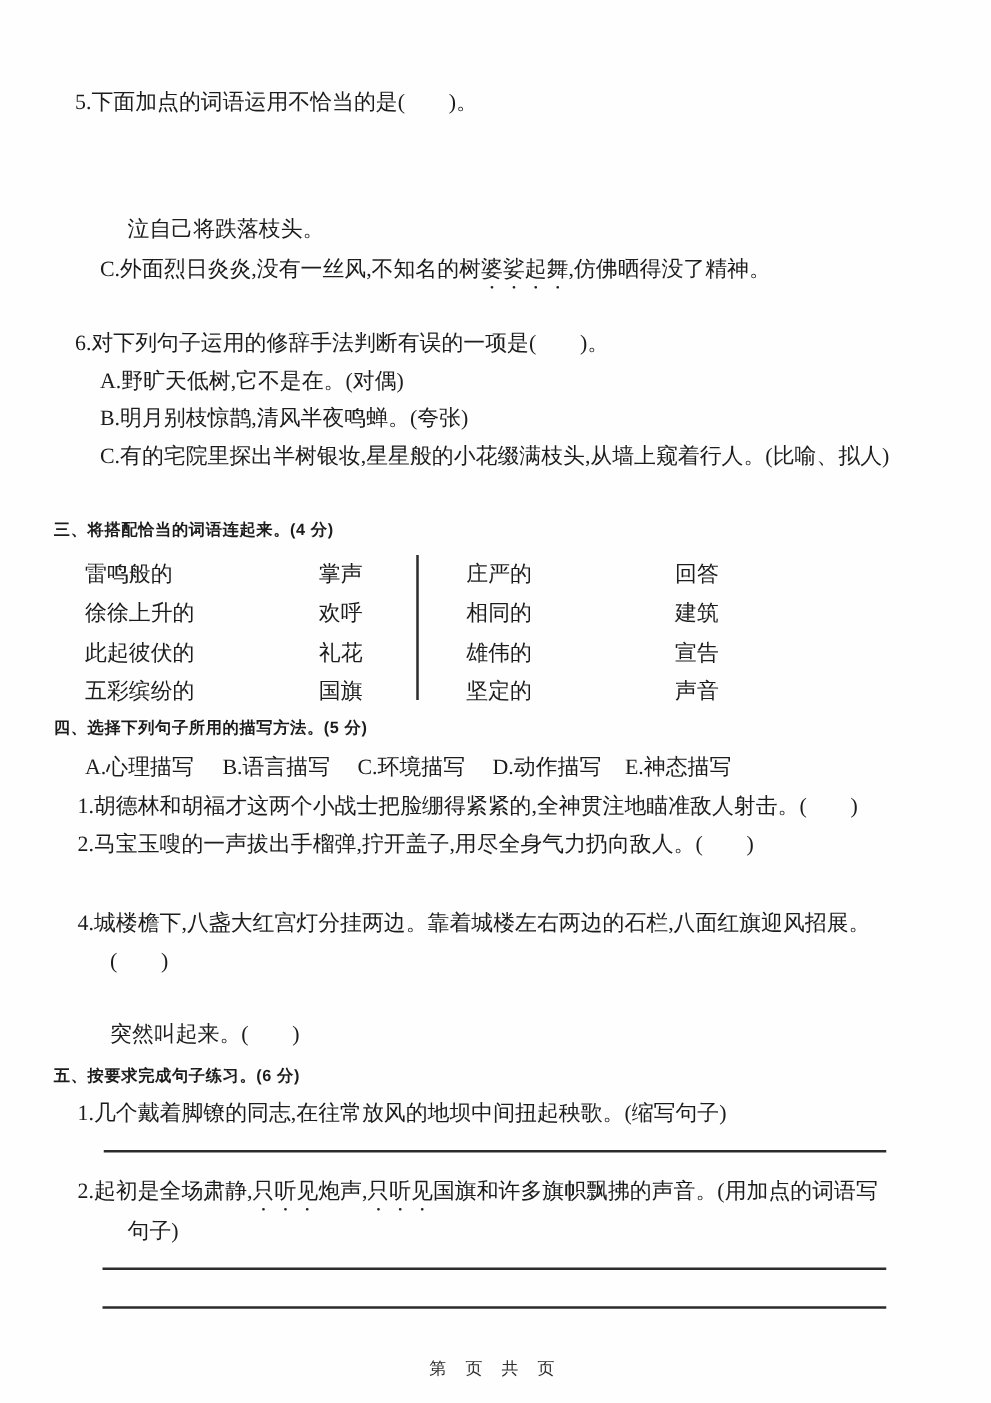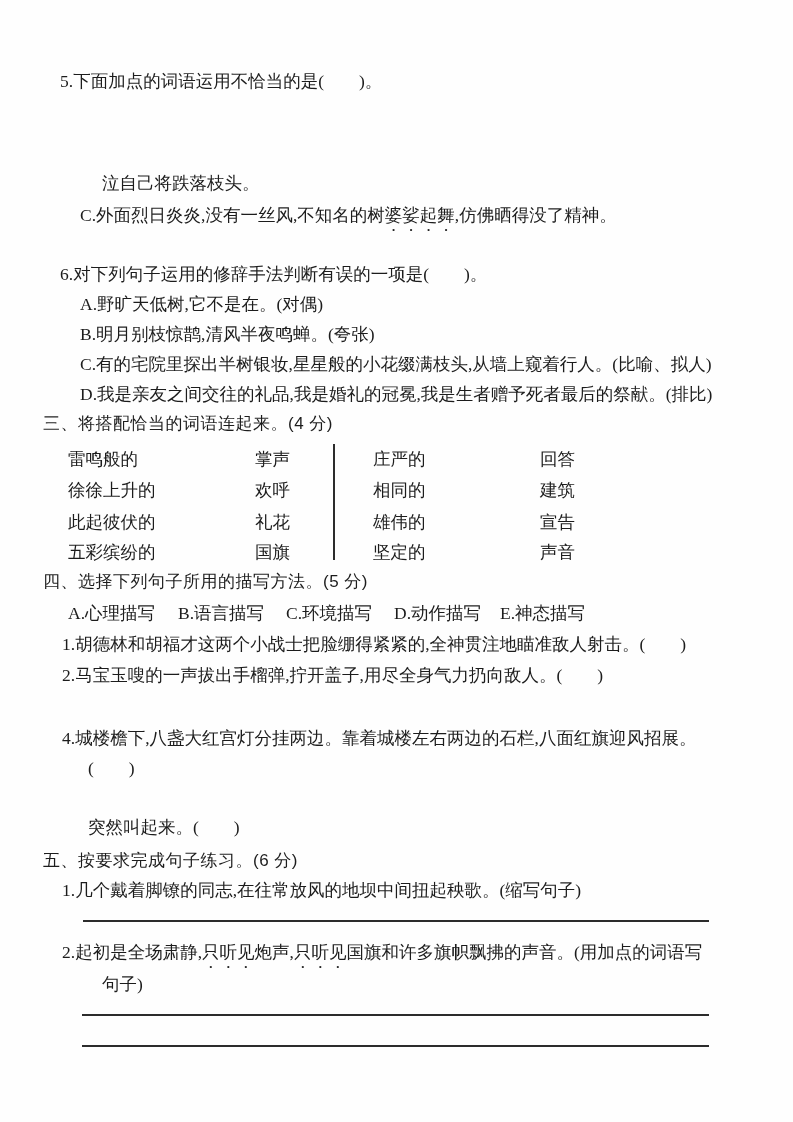--- a/index.html
+++ b/index.html
@@ -4,21 +4,21 @@
 <style>
   * { margin:0; padding:0; box-sizing:border-box; }
   html,body { background:#ffffff; }
   .page {
     position:relative; width:793px; height:1122px; background:#fefefe;
     font-family:"Liberation Serif","DejaVu Serif",serif;
     font-size:17.5px; color:#1c1c1c; overflow:hidden;
   }
   .ln { position:absolute; white-space:nowrap; line-height:23px; }
   .sec {
-    font-weight:400; font-size:17px;
+    font-weight:700; font-size:13px;
     font-family:"Liberation Sans","DejaVu Sans",sans-serif;
     letter-spacing:0.5px;
   }
   .emdot {
     -webkit-text-emphasis:filled dot #222;
     -webkit-text-emphasis-position:under left;
     text-emphasis:filled dot #222;
     text-emphasis-position:under left;
   }
   .rule { position:absolute; height:0; border-top:2px solid #2c2c2c; }
@@ -34,21 +34,20 @@
 <div class="page">
 
   <div class="ln" style="top:70px;left:60px">5.下面加点的词语运用不恰当的是(　　)。</div>
   <div class="ln" style="top:172px;left:102px">泣自己将跌落枝头。</div>
   <div class="ln" style="top:204px;left:80px"><span>C.外面烈日炎炎,没有一丝风,不知名的树</span><span class="emdot">婆娑起舞</span><span>,仿佛晒得没了精神。</span></div>
 
   <div class="ln" style="top:263px;left:60px">6.对下列句子运用的修辞手法判断有误的一项是(　　)。</div>
   <div class="ln" style="top:293px;left:80px">A.野旷天低树,它不是在。(对偶)</div>
   <div class="ln" style="top:323px;left:80px">B.明月别枝惊鹊,清风半夜鸣蝉。(夸张)</div>
   <div class="ln" style="top:353px;left:80px">C.有的宅院里探出半树银妆,星星般的小花缀满枝头,从墙上窥着行人。(比喻、拟人)</div>
-  <div class="ln" style="top:383px;left:80px">D.我是亲友之间交往的礼品,我是婚礼的冠冕,我是生者赠予死者最后的祭献。(排比)</div>
 
   <div class="ln sec" style="top:412px;left:43px">三、将搭配恰当的词语连起来。(4 分)</div>
 
   <span class="ln" style="top:448px;left:68px">雷鸣般的</span>
   <span class="ln" style="top:479px;left:68px">徐徐上升的</span>
   <span class="ln" style="top:511px;left:68px">此起彼伏的</span>
   <span class="ln" style="top:541px;left:68px">五彩缤纷的</span>
 
   <span class="ln" style="top:448px;left:255px">掌声</span>
   <span class="ln" style="top:479px;left:255px">欢呼</span>
@@ -83,14 +82,15 @@
   <div class="ln sec" style="top:849px;left:43px">五、按要求完成句子练习。(6 分)</div>
   <div class="ln" style="top:879px;left:62px">1.几个戴着脚镣的同志,在往常放风的地坝中间扭起秧歌。(缩写句子)</div>
   <div class="rule" style="top:920px;left:83px;width:626px"></div>
 
   <div class="ln" style="top:941px;left:62px"><span>2.起初是全场肃静,</span><span class="emdot">只听见</span><span>炮声,</span><span class="emdot">只听见</span><span>国旗和许多旗帜飘拂的声音。(用加点的词语写</span></div>
   <div class="ln" style="top:973px;left:102px">句子)</div>
 
   <div class="rule" style="top:1014px;left:82px;width:627px"></div>
   <div class="rule" style="top:1045px;left:82px;width:627px"></div>
 
+  <div class="footer" style="top:1086px">第 页 共 页</div>
 
 </div>
 
 </body></html>

